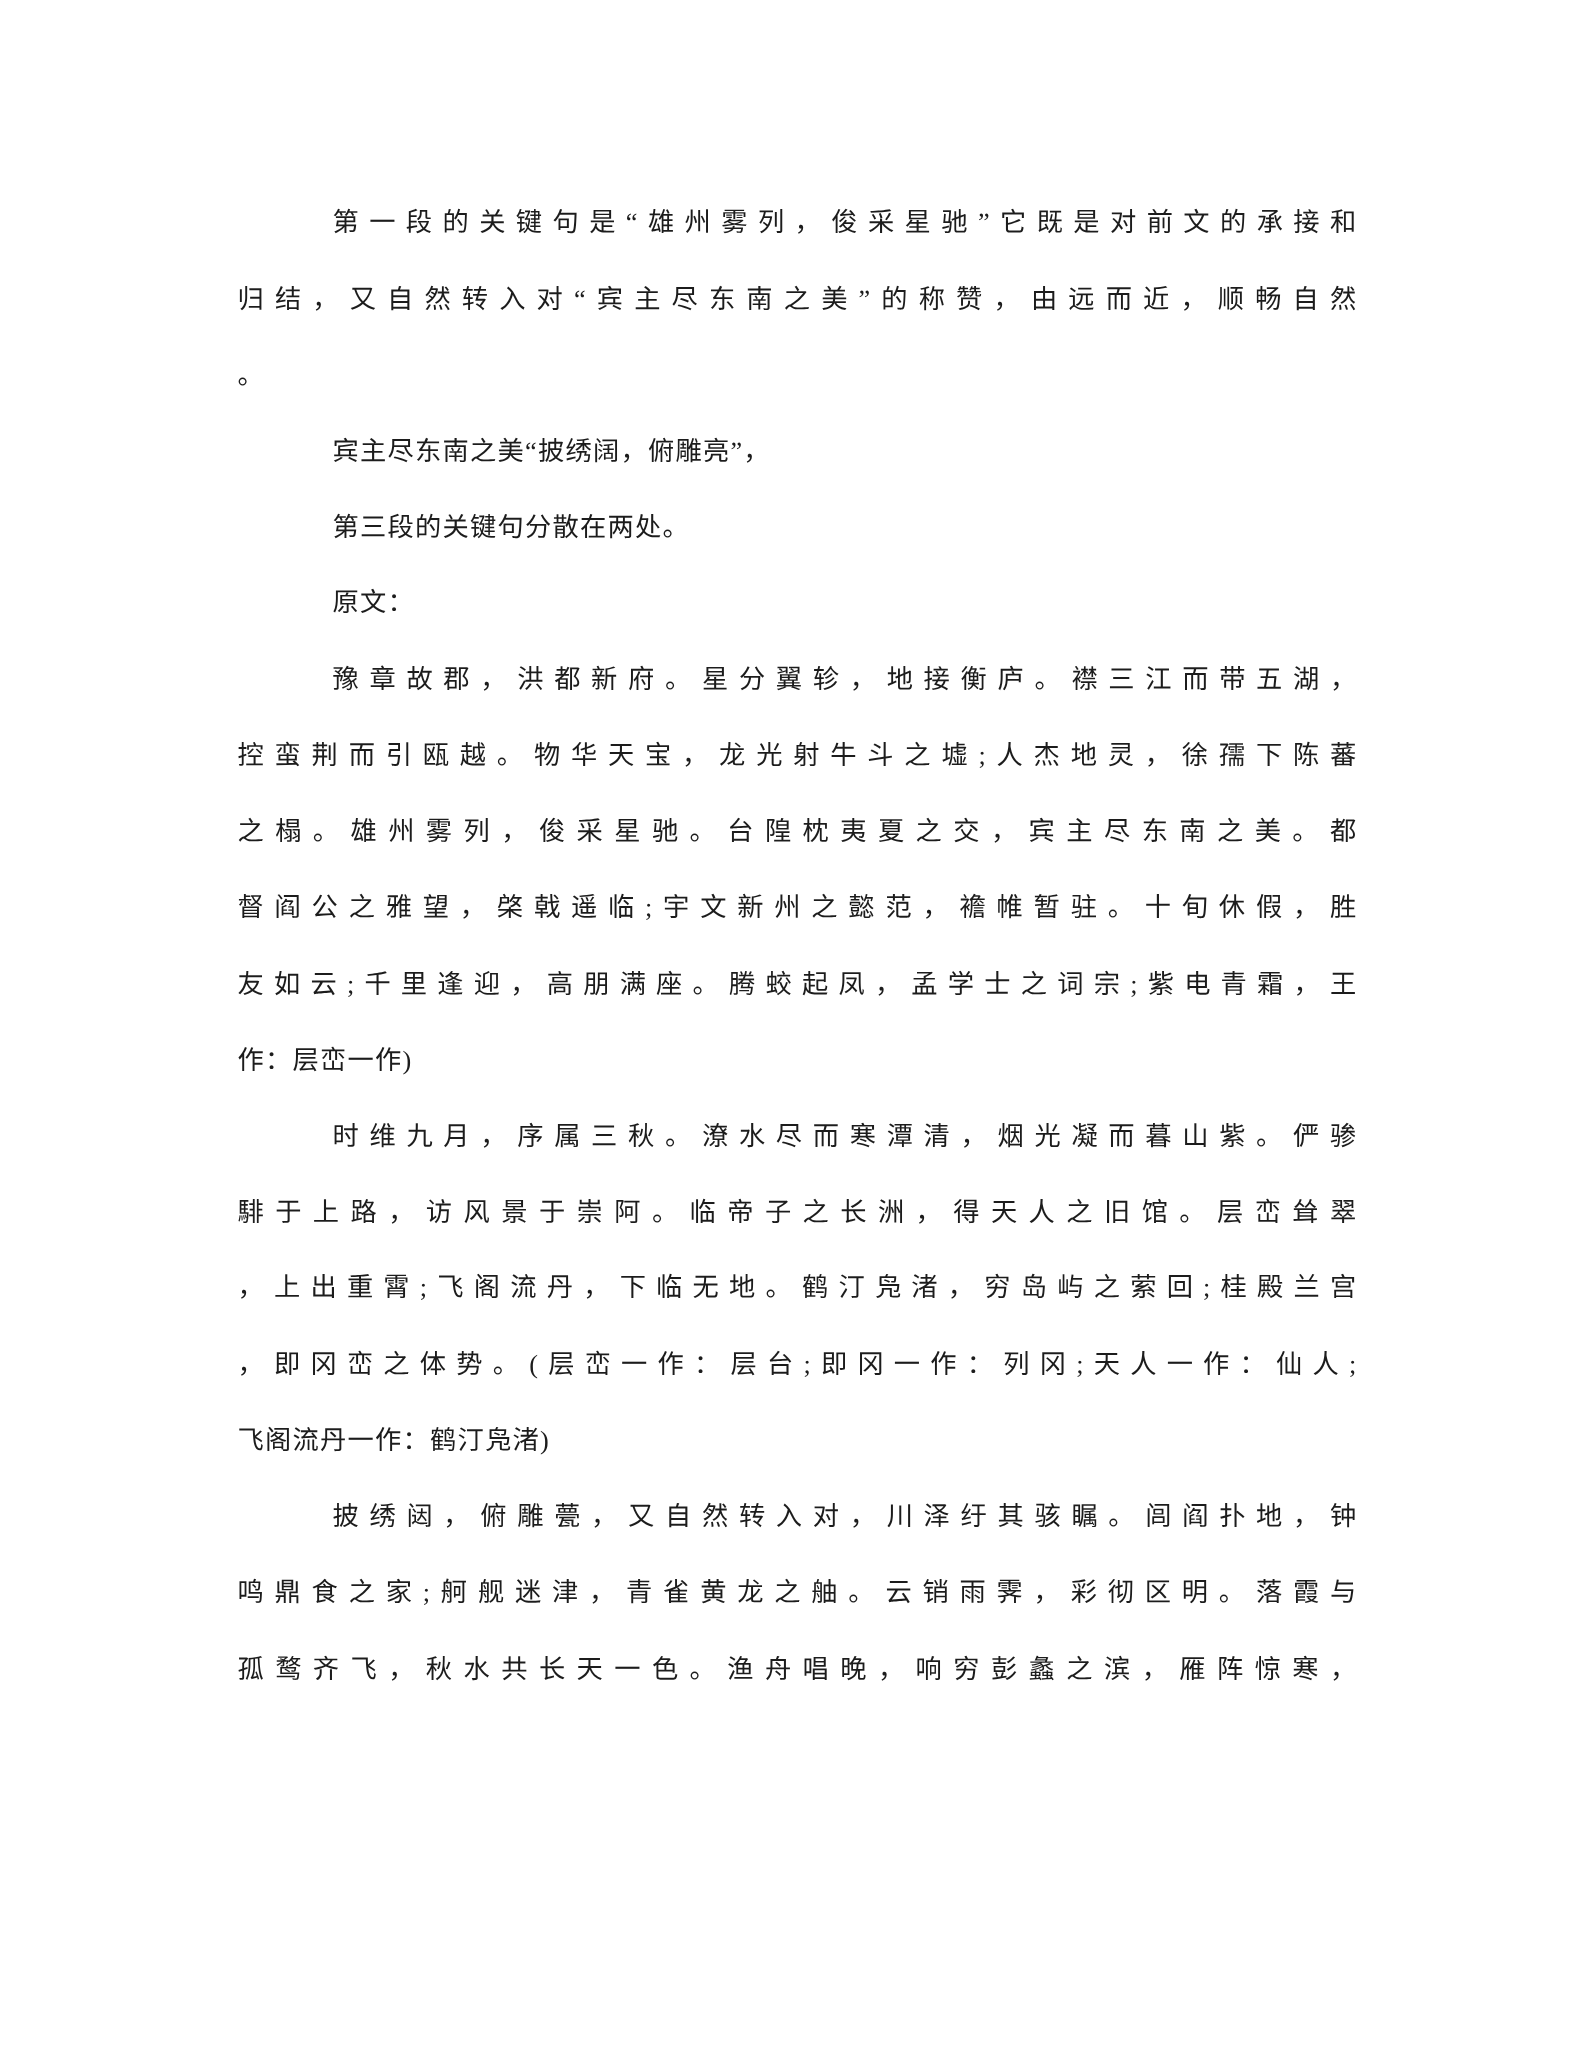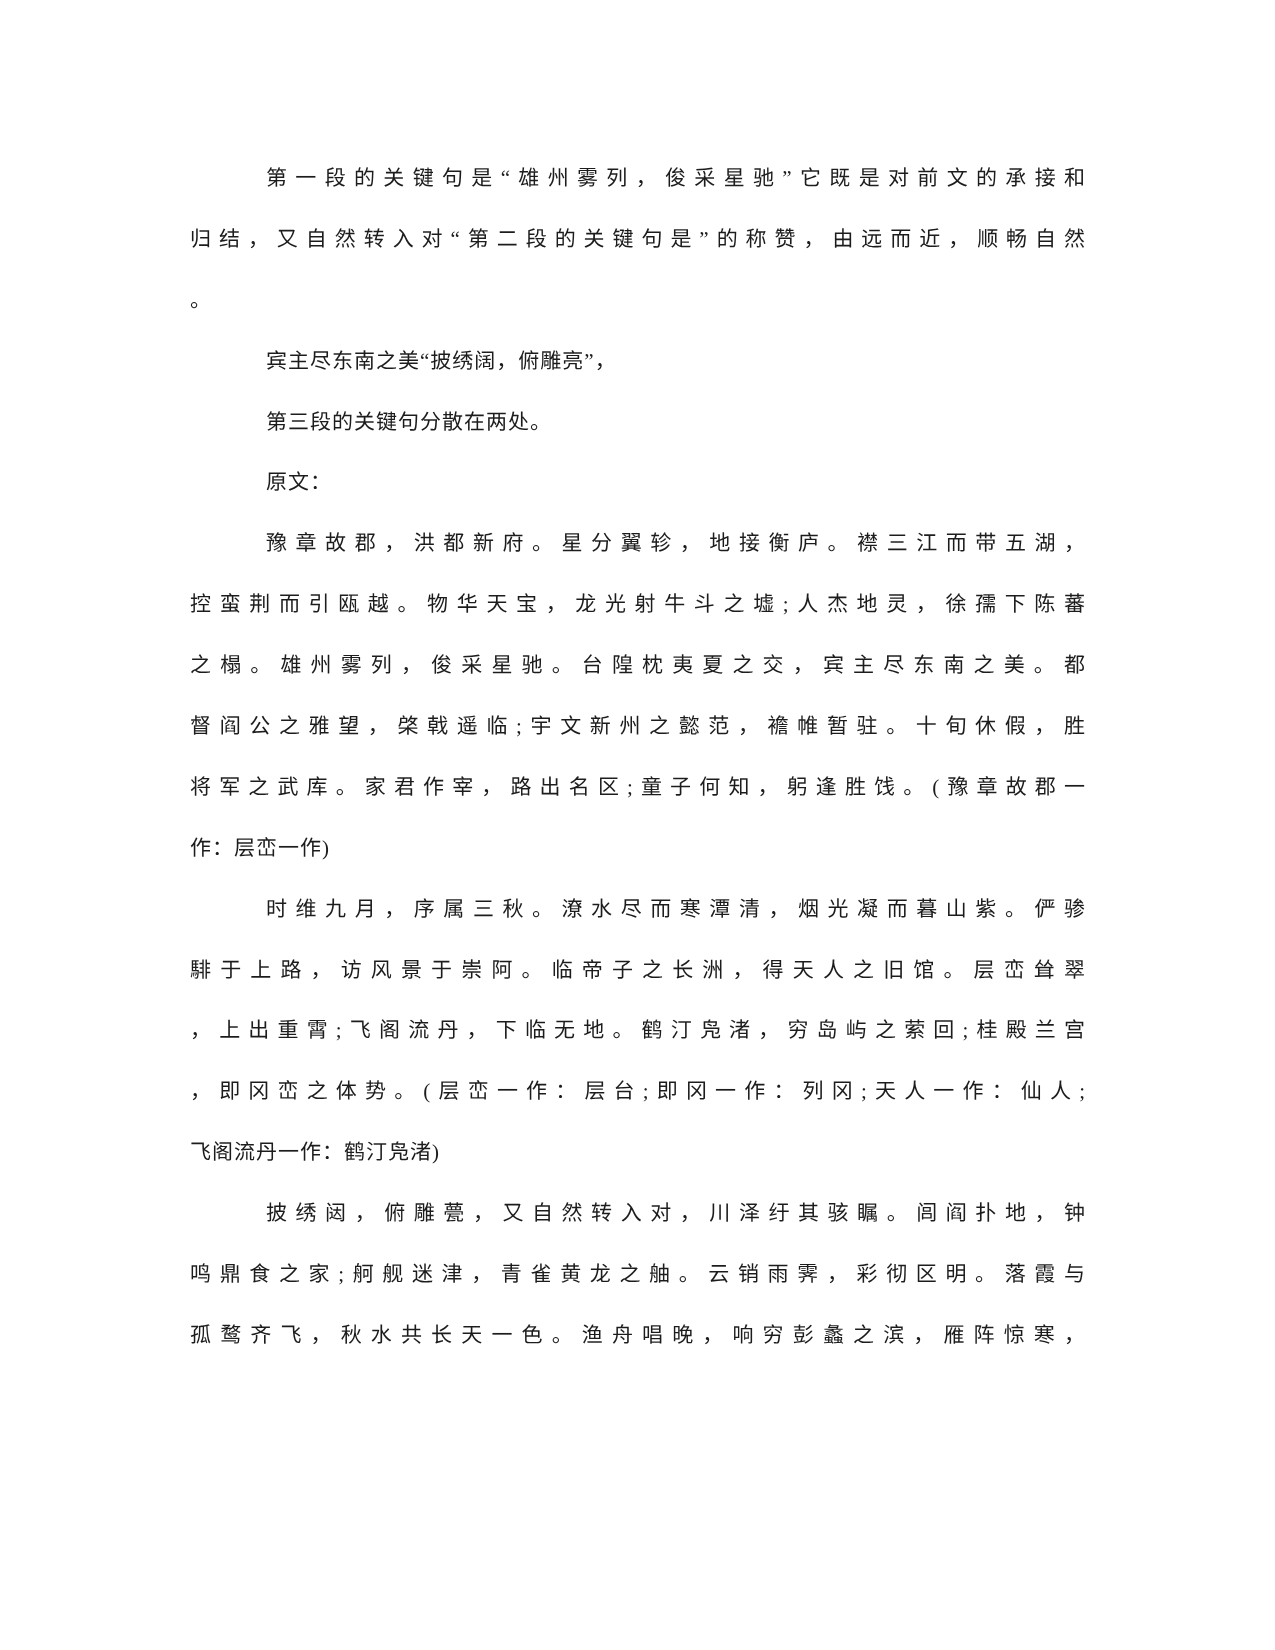--- a/index.html
+++ b/index.html
@@ -40,30 +40,30 @@
   .line.indent {
     text-indent: 76px;
   }
 </style>
 </head>
 <body>
 
 <div class="page">
   <div class="text-block">
       <div class="line indent just">第一段的关键句是“雄州雾列，俊采星驰”它既是对前文的承接和</div>
-      <div class="line just">归结，又自然转入对“第二段的关键句是”的称赞，由远而近，顺畅自然</div>
+      <div class="line just">归结，又自然转入对“宾主尽东南之美”的称赞，由远而近，顺畅自然</div>
       <div class="line">。</div>
       <div class="line indent">宾主尽东南之美“披绣阔，俯雕亮”，</div>
       <div class="line indent">第三段的关键句分散在两处。</div>
       <div class="line indent">原文：</div>
       <div class="line indent just">豫章故郡，洪都新府。星分翼轸，地接衡庐。襟三江而带五湖，</div>
       <div class="line just">控蛮荆而引瓯越。物华天宝，龙光射牛斗之墟;人杰地灵，徐孺下陈蕃</div>
       <div class="line just">之榻。雄州雾列，俊采星驰。台隍枕夷夏之交，宾主尽东南之美。都</div>
       <div class="line just">督阎公之雅望，棨戟遥临;宇文新州之懿范，襜帷暂驻。十旬休假，胜</div>
-      <div class="line just">将军之武库。家君作宰，路出名区;童子何知，躬逢胜饯。(豫章故郡一</div>
+      <div class="line just">友如云;千里逢迎，高朋满座。腾蛟起凤，孟学士之词宗;紫电青霜，王</div>
       <div class="line">作：层峦一作)</div>
       <div class="line indent just">时维九月，序属三秋。潦水尽而寒潭清，烟光凝而暮山紫。俨骖</div>
       <div class="line just">騑于上路，访风景于崇阿。临帝子之长洲，得天人之旧馆。层峦耸翠</div>
       <div class="line just">，上出重霄;飞阁流丹，下临无地。鹤汀凫渚，穷岛屿之萦回;桂殿兰宫</div>
       <div class="line just">，即冈峦之体势。(层峦一作：层台;即冈一作：列冈;天人一作：仙人;</div>
       <div class="line">飞阁流丹一作：鹤汀凫渚)</div>
       <div class="line indent just">披绣闼，俯雕甍，又自然转入对，川泽纡其骇瞩。闾阎扑地，钟</div>
       <div class="line just">鸣鼎食之家;舸舰迷津，青雀黄龙之舳。云销雨霁，彩彻区明。落霞与</div>
       <div class="line just">孤鹜齐飞，秋水共长天一色。渔舟唱晚，响穷彭蠡之滨，雁阵惊寒，</div>
     </div>

